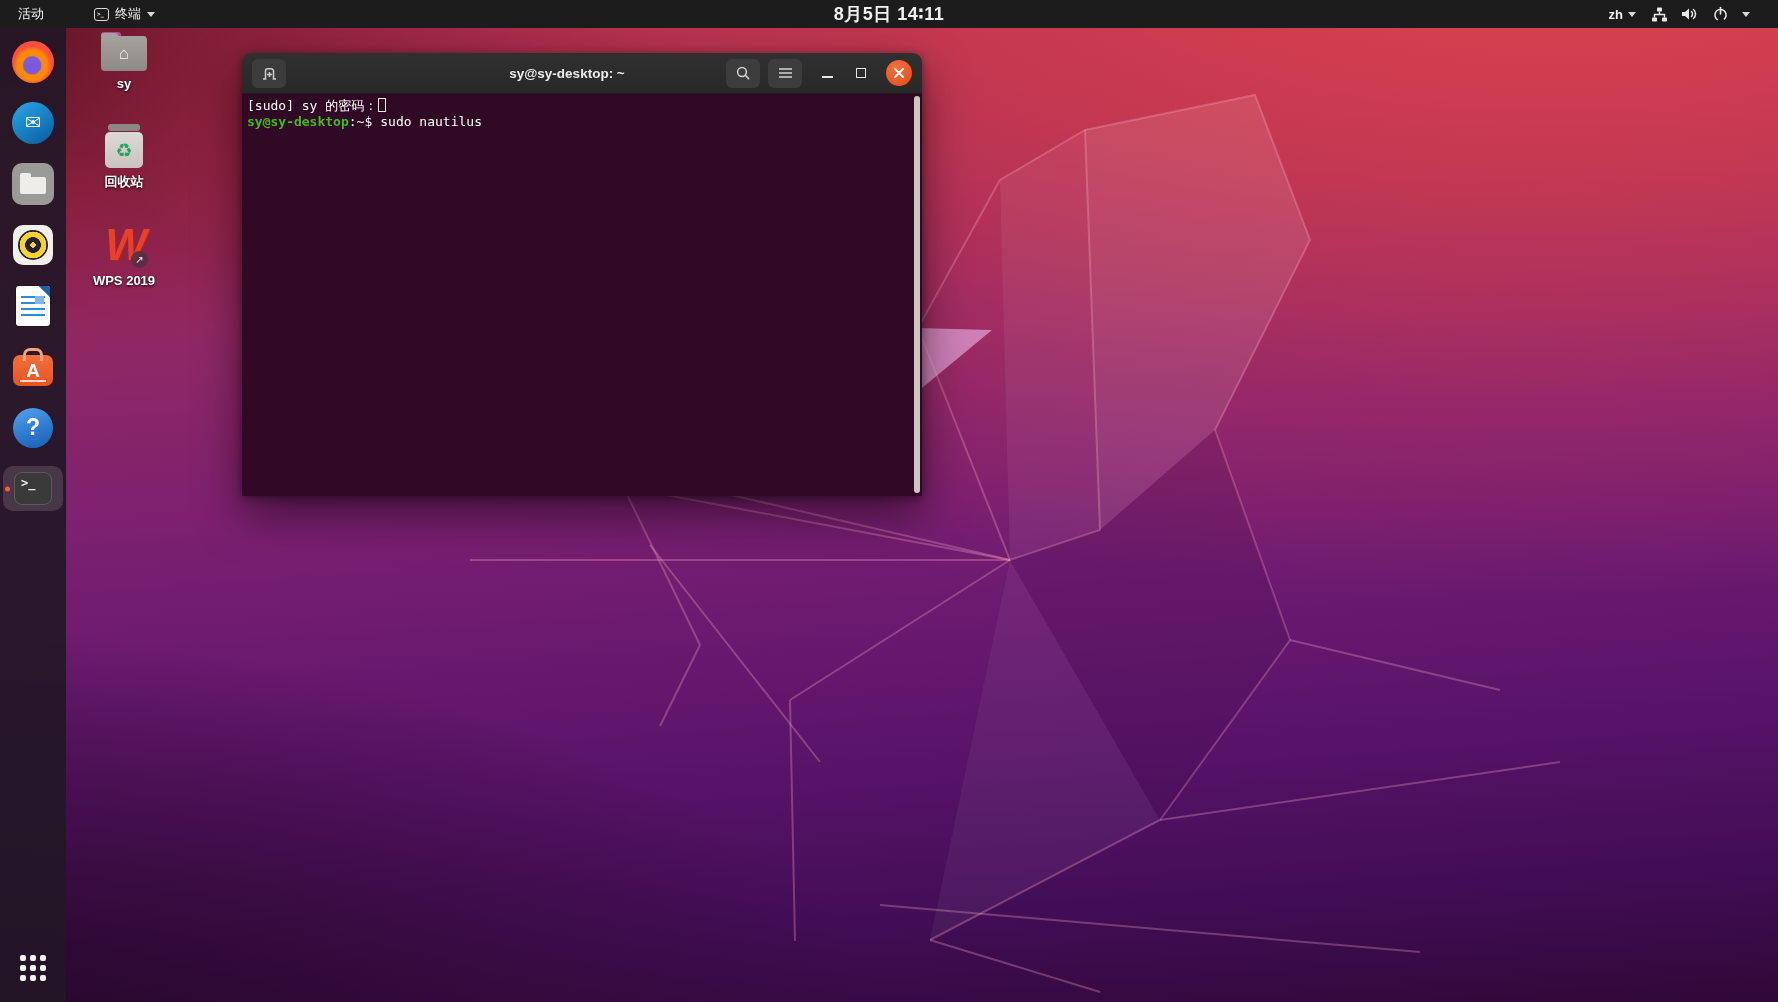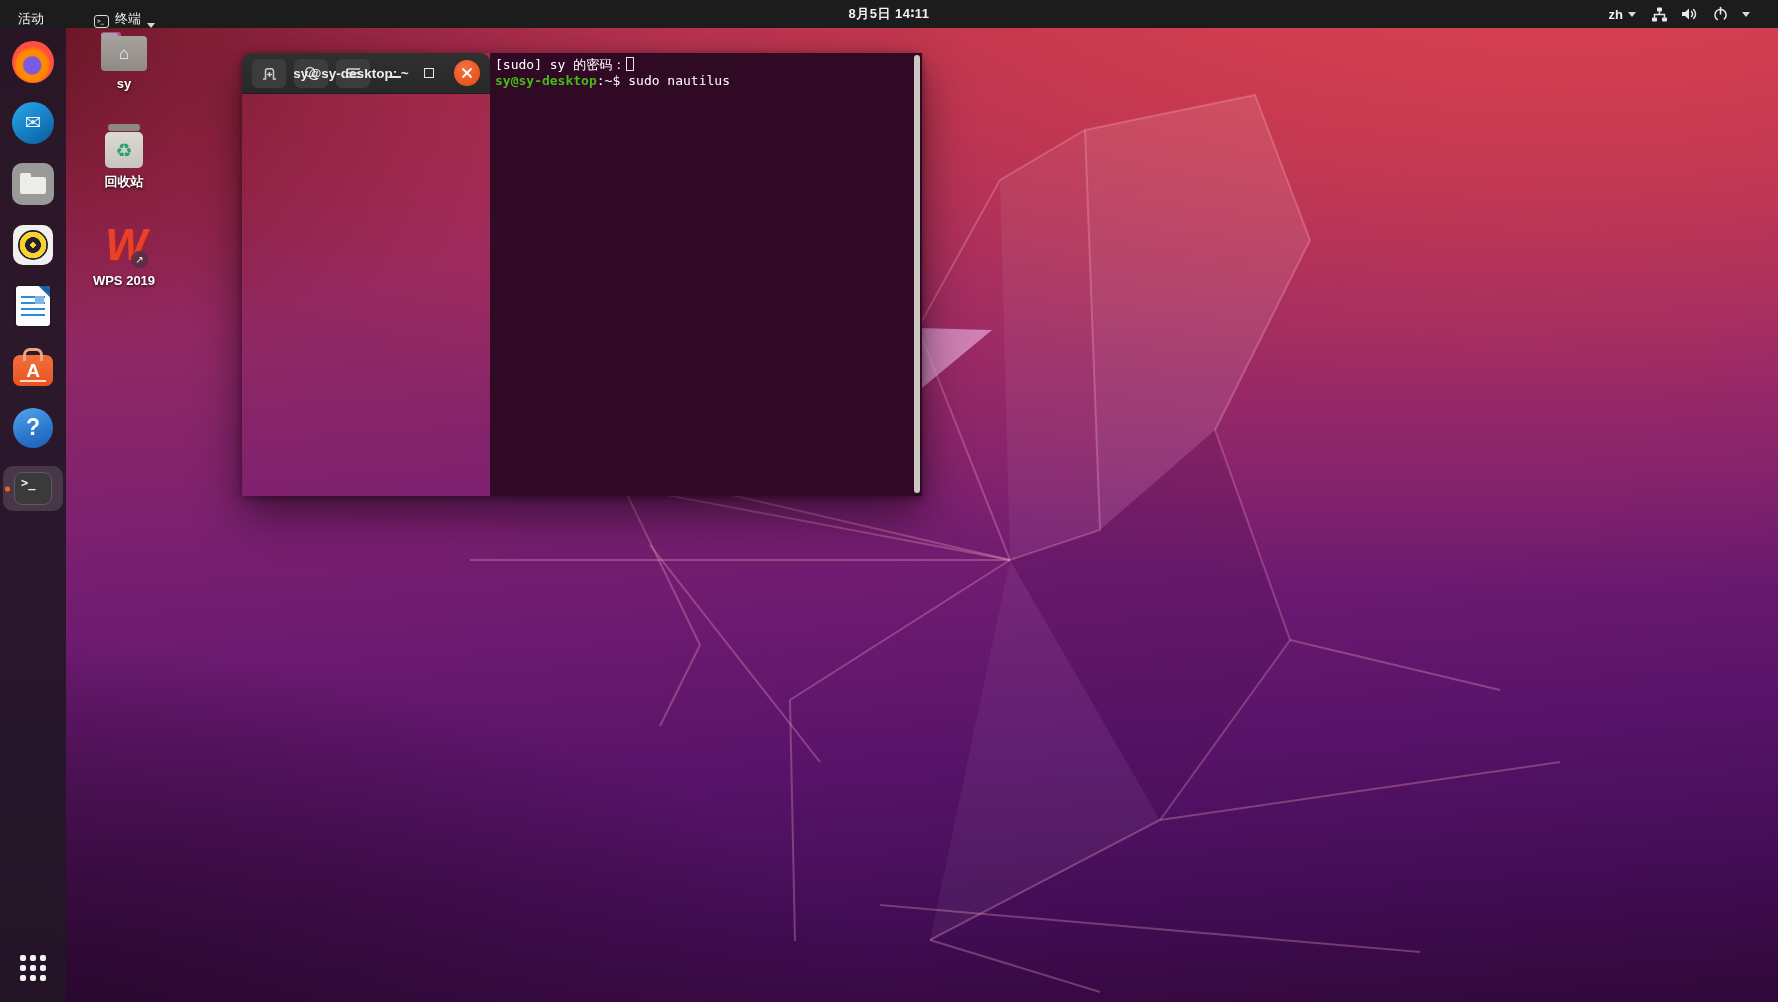--- a/index.html
+++ b/index.html
@@ -14,28 +14,28 @@
       radial-gradient(85% 65% at -8% 108%, rgba(28,6,28,0.9) 0%, rgba(44,8,44,0.45) 45%, rgba(0,0,0,0) 70%),
       linear-gradient(176deg, #a82c46 0%, #a02a56 18%, #8d2766 34%, #7c2070 48%, #6b1a70 60%, #571368 74%, #430d56 87%, #300838 100%);
   }
   .wallpaper svg { position:absolute; inset:0; }
 
   
   .topbar { position:absolute; left:0; top:0; width:1778px; height:28px;
     background:#1c1c1c; color:#f1f1f1; font-size:13px;
     display:flex; align-items:center; z-index:50; }
   .topbar-left { display:flex; align-items:center; gap:38px; padding-left:12px; }
-  .tb-item { display:flex; align-items:flex-end; gap:6px; height:28px; padding:0 6px; cursor:default; }
+  .tb-item { display:flex; align-items:center; gap:6px; height:28px; padding:0 6px; cursor:default; }
   .tb-termicon { width:15px; height:13px; border:1.5px solid #dcdcdc; border-radius:3px;
     font-family:"DejaVu Sans Mono",monospace; font-size:6px; font-weight:bold; color:#dcdcdc;
     line-height:9px; padding-left:2px; }
   .caret { width:0; height:0; border-left:4px solid transparent; border-right:4px solid transparent;
     border-top:5px solid #d8d8d8; display:inline-block; }
   .tb-clock { position:absolute; left:50%; top:0; transform:translateX(-50%); height:28px;
-    display:flex; align-items:center; font-size:13px; font-weight:bold; letter-spacing:.5px; }
+    display:flex; align-items:center; font-size:18px; font-weight:bold; letter-spacing:.5px; }
   .topbar-right { margin-left:auto; display:flex; align-items:center; gap:15px; padding-right:28px; }
   .lang { display:flex; align-items:center; gap:5px; font-weight:bold; }
   .status-icons { display:flex; align-items:center; gap:13px; }
   .status-icons svg { display:block; }
 
   
   .dock { position:absolute; left:0; top:28px; width:66px; height:974px;
     background:rgba(35,23,38,0.92); z-index:40;
     display:flex; flex-direction:column; align-items:center; padding-top:11px; gap:16px; }
   .dock-item { width:60px; height:45px; display:flex; align-items:center; justify-content:center;
@@ -102,21 +102,21 @@
     display:flex; align-items:center; justify-content:center; color:#26a269; font-size:19px; }
   .ic-wps { position:relative; width:60px; height:46px; display:flex; align-items:center; justify-content:center; }
   .ic-wps .w { font-size:44px; font-weight:900; font-style:italic; line-height:1;
     color:#e8402a; text-shadow:1px 1px 0 #b02718; letter-spacing:-4px; }
   .ic-wps .badge { position:absolute; right:6px; bottom:0; width:17px; height:17px; border-radius:50%;
     background:rgba(84,48,66,0.9); color:#fff; font-size:10px; display:flex; align-items:center; justify-content:center; }
 
   
   .term-window { position:absolute; left:242px; top:53px; width:680px; height:443px;
     border-radius:9px 9px 0 0; box-shadow:0 18px 45px rgba(0,0,0,.5), 0 2px 8px rgba(0,0,0,.4);
-    z-index:30; display:flex; flex-direction:row; }
+    z-index:30; display:flex; flex-direction:column; }
   .titlebar { height:41px; background:linear-gradient(#303030,#282828);
     border-bottom:1px solid #1e1e1e; border-radius:9px 9px 0 0;
     display:flex; align-items:center; padding:0 10px; gap:8px; position:relative; }
   .tb-btn { width:34px; height:29px; background:#3c3c3c; border-radius:6px;
     display:flex; align-items:center; justify-content:center; }
   .win-title { position:absolute; left:50%; top:0; height:41px; transform:translateX(-63%);
     display:flex; align-items:center; color:#ededed; font-size:13.5px; font-weight:bold; white-space:nowrap; }
   .tb-right { margin-left:auto; display:flex; align-items:center; gap:8px; }
   .wc-min, .wc-max { width:18px; height:29px; display:flex; align-items:center; justify-content:center; margin-left:8px; }
   .wc-min i { width:11px; height:2px; background:#e6e6e6; display:block; margin-top:8px; }

